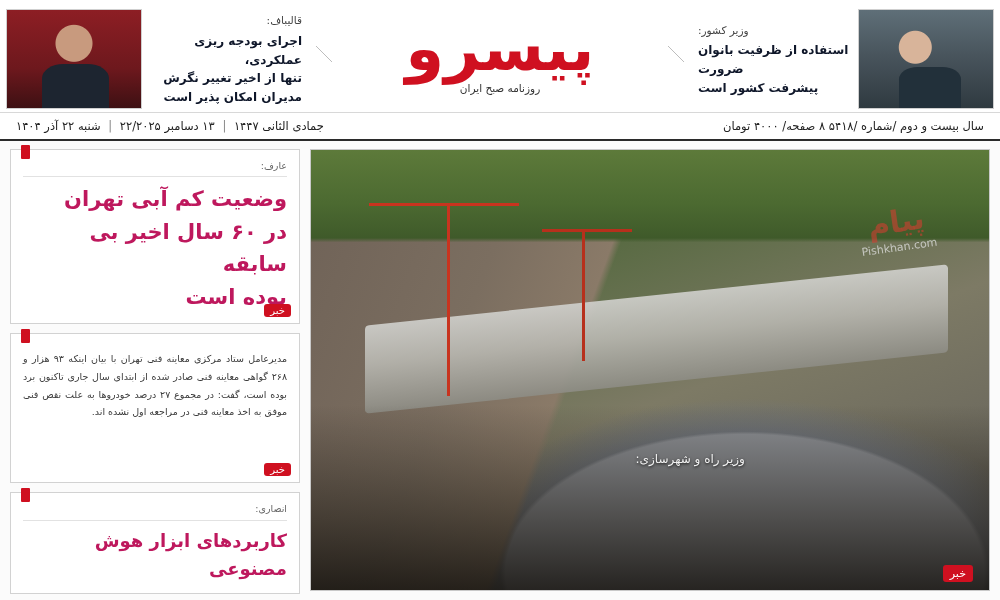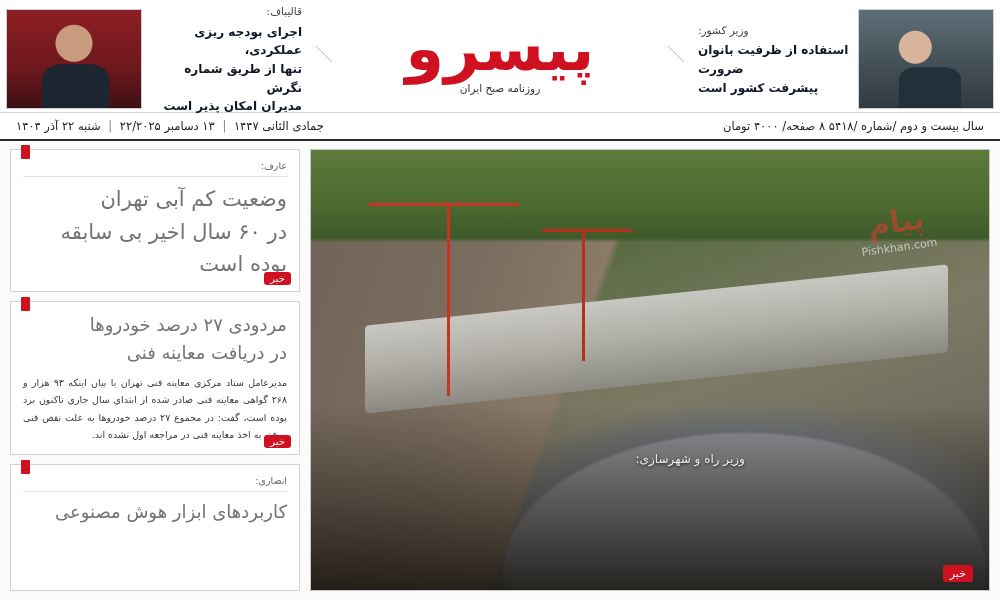--- a/index.html
+++ b/index.html
@@ -319,22 +319,22 @@
   .card-kicker {
     font-size: 9.5px;
     color: #666;
     border-bottom: 1px solid #e2e2e2;
     padding-bottom: 4px;
     margin-bottom: 6px;
     line-height: 1.4;
   }
   .card-title {
     font-size: 21px;
-    font-weight: normal;
-    color: #737373;
+    font-weight: bold;
+    color: #be185d;
     line-height: 1.55;
   }
   .card.c2 .card-title, .card.c3 .card-title {
     font-size: 18px;
   }
   .card-body {
     font-size: 9.5px;
     color: #3a3a3a;
     line-height: 1.85;
     margin-top: 7px;
@@ -380,21 +380,21 @@
       <div class="corner tl"></div>
       <div class="corner tr"></div>
       <div class="logo-word">پیسرو</div>
       <div class="logo-sub">روزنامه صبح ایران</div>
     </div>
 
     <div class="mast-side left">
       <div class="mast-caption">
         <div class="mast-kicker">قالیباف:</div>
         <div class="mast-headline">اجرای بودجه ریزی عملکردی،</div>
-        <div class="mast-headline">تنها از طریق شماره نگرش</div>
+        <div class="mast-headline">تنها از اخیر تغییر نگرش</div>
         <div class="mast-headline">مدیران امکان پذیر است</div>
       </div>
       <div class="mast-photo photo-b"></div>
     </div>
 
   </div>
 
   <div class="infobar">
     <div class="infobar-item">سال بیست و دوم /شماره /۵۴۱۸ ۸ صفحه/ ۴۰۰۰ تومان</div>
     <div class="infobar-item">
@@ -430,24 +430,20 @@
         <div class="card-title">
           <div>وضعیت کم آبی تهران</div>
           <div>در ۶۰ سال اخیر بی سابقه</div>
           <div>بوده است</div>
         </div>
         <div class="card-badge">خبر</div>
       </div>
 
       <div class="card c2">
         <div class="card-dot"></div>
-        <div class="card-title">
-          <div>مردودی ۲۷ درصد خودروها</div>
-          <div>در دریافت معاینه فنی</div>
-        </div>
         <div class="card-body">مدیرعامل ستاد مرکزی معاینه فنی تهران با بیان اینکه ۹۳ هزار و ۲۶۸ گواهی معاینه فنی صادر شده از ابتدای سال جاری تاکنون برد بوده است، گفت: در مجموع ۲۷ درصد خودروها به علت نقص فنی موفق به اخذ معاینه فنی در مراجعه اول نشده اند.</div>
         <div class="card-badge">خبر</div>
       </div>
 
       <div class="card c3">
         <div class="card-dot"></div>
         <div class="card-kicker">انصاری:</div>
         <div class="card-title">
           <div>کاربردهای ابزار هوش مصنوعی</div>
 

